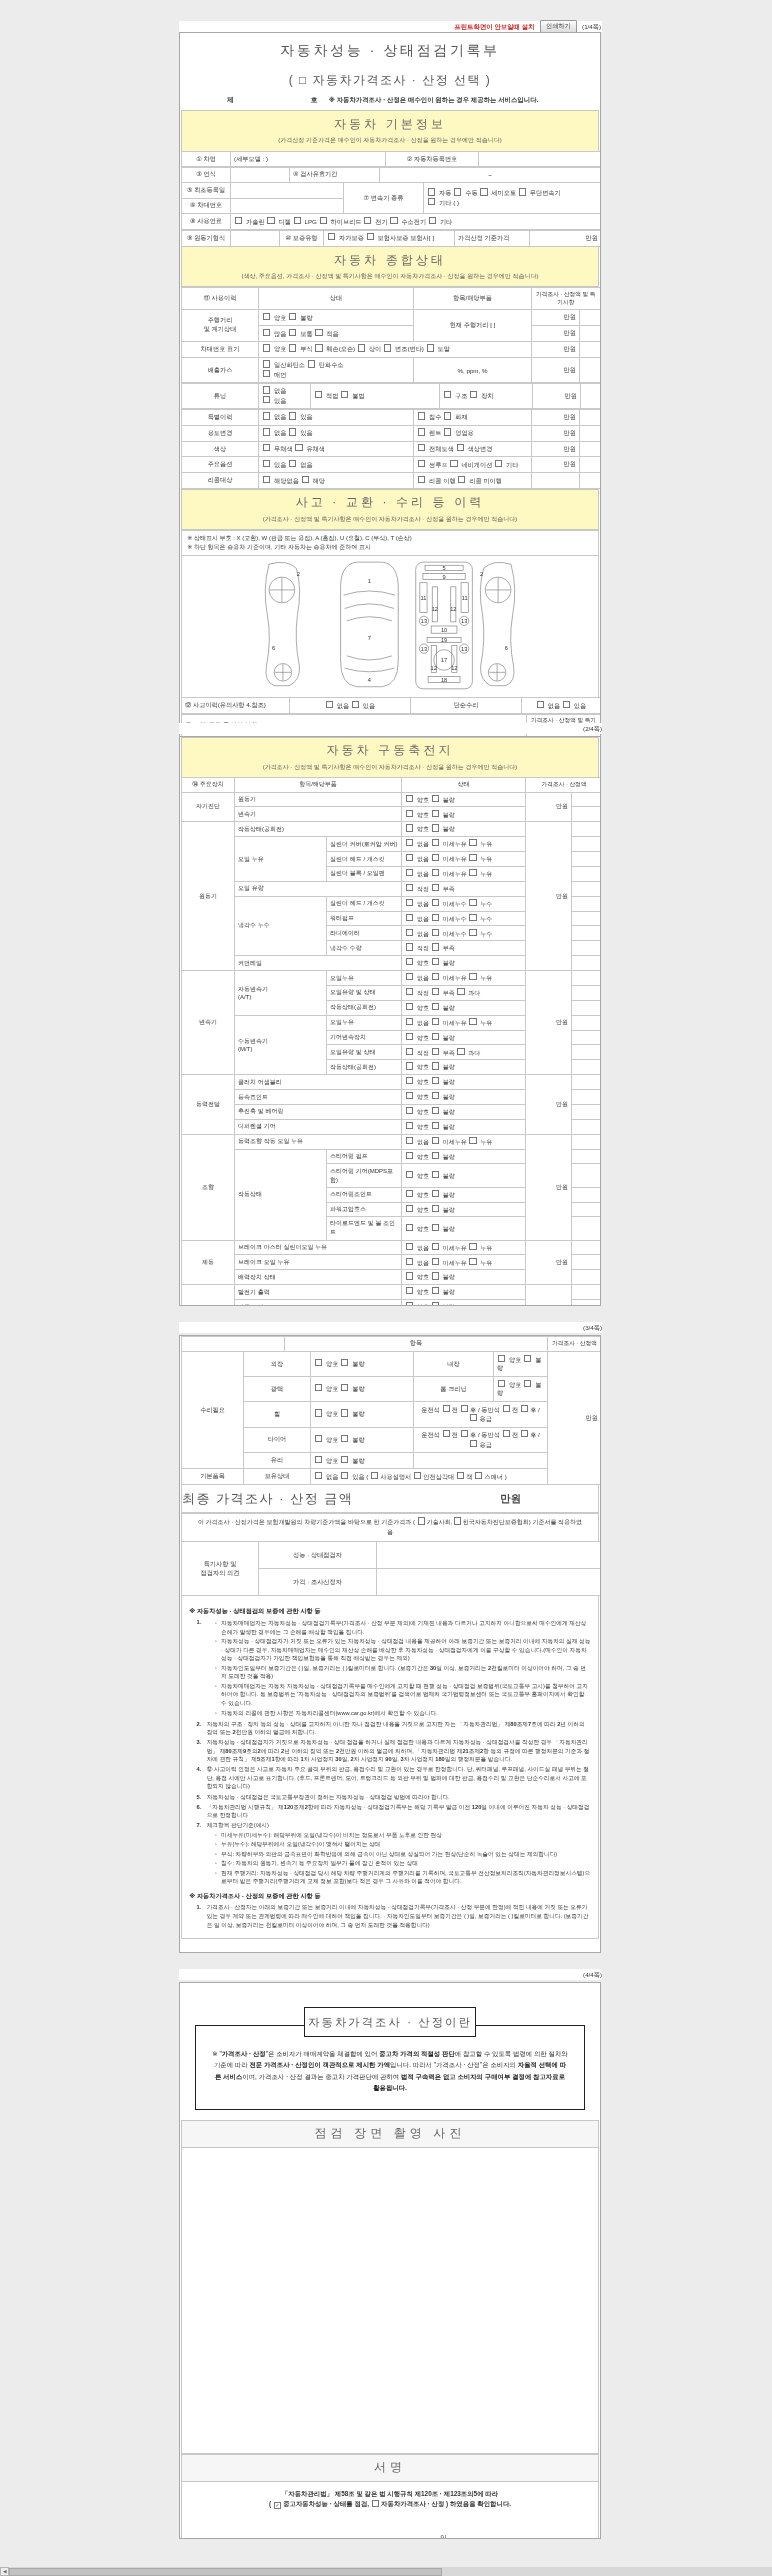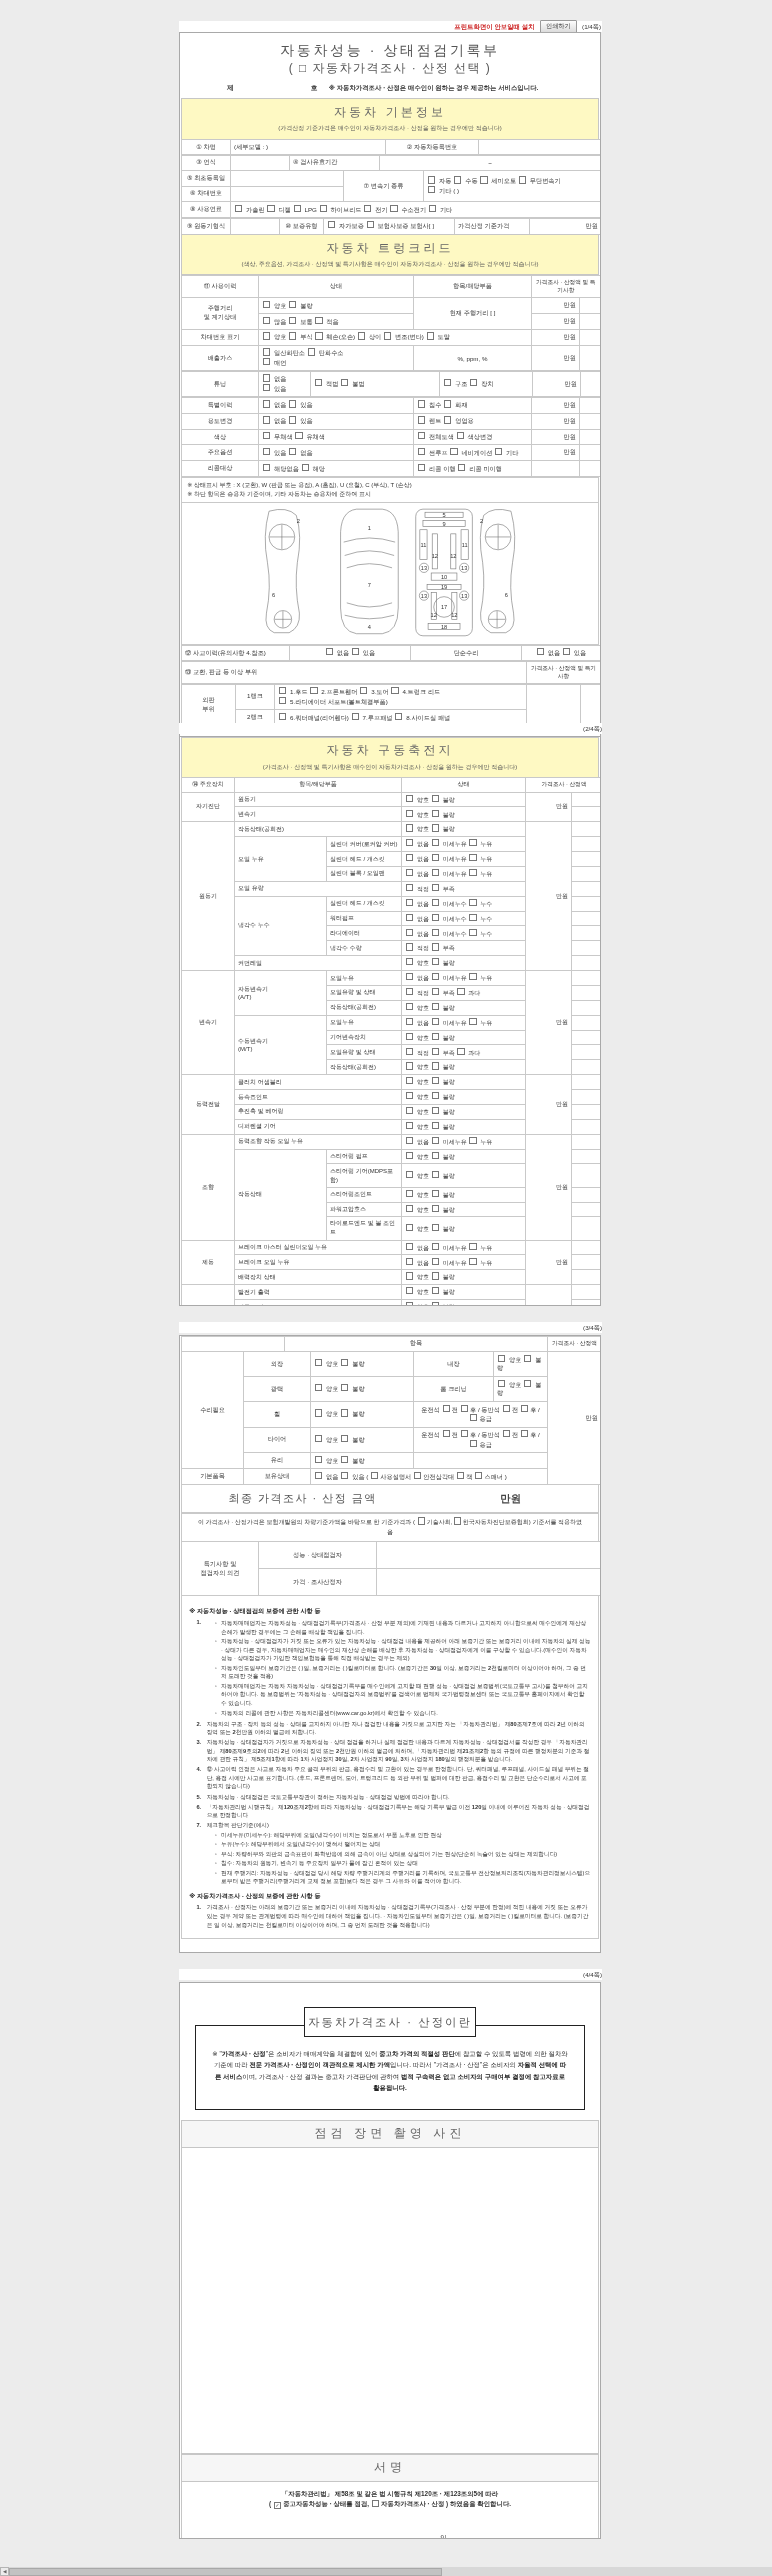--- a/index.html
+++ b/index.html
@@ -8,40 +8,40 @@
   .band{position:absolute;left:179px;width:423px;height:11.3px;background:#fff;box-sizing:border-box;
         font-size:6.2px;line-height:11.3px;text-align:right;color:#333}
   .toolbar{display:flex;justify-content:flex-end;align-items:center;gap:5.2px;padding-right:1px}
   .install{color:#cc2222;font-weight:bold;font-size:6.4px;cursor:pointer}
   .printbtn{font-family:inherit;font-size:6.2px;color:#333;padding:1px 5.2px;border:0.5px solid #9a9a9a;
             background:linear-gradient(#fdfdfd,#dcdcdc);border-radius:1px;cursor:pointer}
   .pgmark{font-size:6.2px;color:#333}
   .paper{position:absolute;left:179px;width:422px;background:#fff;border:0.5px solid #a9a9a9;
          box-sizing:border-box;overflow:hidden;padding:0 1px}
   .doctitle{font-size:14px;color:#555;text-align:center;letter-spacing:2.6px;margin-top:9.3px}
-  .doctitle2{font-size:12px;color:#555;text-align:center;letter-spacing:1.5px;margin-top:0}
+  .doctitle2{font-size:12px;color:#555;text-align:center;letter-spacing:1.5px;margin-top:12px}
   .docno{display:flex;align-items:center;font-size:6.7px;font-weight:bold;margin:7.2px 0 5.2px 46px}
   .docno .ho{margin-left:77px}
   .docno .note{margin-left:11.3px;font-weight:bold;font-size:6.4px}
   .sechead{border:0.5px solid #c6c6c6;background:#fef9c3;text-align:center;padding:4.6px 0 5.2px;margin-top:-0.5px}
   .sechead .st{font-size:12px;color:#666;letter-spacing:3.1px}
   .sechead .ss{font-size:6px;color:#555;margin-top:3.6px}
   .blk table{border-collapse:collapse;table-layout:fixed;width:419px;margin-top:-0.5px}
   .blk td{border:0.5px solid #c9c9c9;padding:2.6px 3.1px;font-size:6.2px;text-align:center;vertical-align:middle;
           background:#fff;color:#333;overflow:hidden}
   .blk td.lft{text-align:left}.blk td.rgt{text-align:right}.blk td.sm{font-size:5.7px}
   .p2tbl td{font-size:6px;padding:2.1px 3.1px}
   .opin td{height:20.6px}
   .cbx{display:inline-block;width:5.2px;height:5.2px;border:0.5px solid #777;background:#fff;
        vertical-align:-0.5px;margin:0 2.1px 0 1px;line-height:5.2px;font-size:4.6px;text-align:center;color:#111;cursor:pointer}
   .legendbox{border:0.5px solid #c9c9c9;margin-top:-0.5px;padding:3.1px 5.2px;font-size:6px;line-height:1.5;text-align:left}
   .diagbox{border:0.5px solid #c9c9c9;border-top:none;padding:2.1px 0;text-align:center}
   .diagbox svg{display:block;margin:0 auto}
   .finalrow{border:0.5px solid #c9c9c9;margin-top:-0.5px;display:flex;align-items:center;height:27px}
-  .finalrow .fl{flex:0 0 58%;text-align:center;font-size:11px;color:#555;letter-spacing:1.5px}
+  .finalrow .fl{flex:0 0 58%;font-size:13px;color:#555;letter-spacing:1.5px}
   .finalrow .fu{flex:1;text-align:center;font-size:10.3px;color:#444;font-weight:bold}
   .basisrow{border:0.5px solid #c9c9c9;margin-top:-0.5px;padding:3.6px 15.5px;font-size:6px;text-align:center;line-height:1.6}
   .grayhead{background:#f6f6f6;border:0.5px solid #c6c6c6;text-align:center;font-size:12px;color:#666;
             letter-spacing:4.1px;padding:4.6px 0;margin-top:-0.5px}
   .notices{border:0.5px solid #c9c9c9;margin-top:-0.5px;padding:5.2px 7.2px 7.2px;font-size:5.7px;line-height:1.5;text-align:left}
   .ntitle{font-size:6.2px;font-weight:bold;margin:4.1px 0 3.1px;color:#222}
   .nitem{display:flex;margin:1.5px 0 1.5px 7.2px}
   .nnum{flex:0 0 10.3px;font-weight:bold}
   .ntext{flex:1}
   .nbul{display:flex;margin:1px 0 1px 8.2px}
@@ -167,21 +167,21 @@
               <td></td>
               <td>⑩ 보증유형</td>
               <td class="lft"><span class="cbx"></span> 자가보증  <span class="cbx"></span> 보험사보증 보험사[            ]</td>
               <td class="lft">가격산정 기준가격</td>
               <td class="rgt">만원</td>
             </tr>
           </tbody>
         </table>
       </div>
     <div class="sechead">
-      <div class="st">자동차 트렁크리드</div>
+      <div class="st">자동차 종합상태</div>
       <div class="ss">(색상, 주요옵션, 가격조사 · 산정액 및 특기사항은 매수인이 자동차가격조사 · 산정을 원하는 경우에만 적습니다)</div>
     </div>
     <div class="blk" id="tbl-overall">
         <table>
           <colgroup>
             <col style="width: 77px;">
             <col style="width: 155px;">
             <col style="width: 118px;">
             <col style="width: 48px;">
             <col style="width: 20.6px;">
@@ -280,20 +280,24 @@
             <tr>
               <td>리콜대상</td>
               <td class="lft"><span class="cbx"></span> 해당없음   <span class="cbx"></span> 해당</td>
               <td class="lft"><span class="cbx"></span> 리콜 이행   <span class="cbx"></span> 리콜 미이행</td>
               <td></td>
               <td></td>
             </tr>
           </tbody>
         </table>
       </div>
+    <div class="sechead">
+      <div class="st">사고 · 교환 · 수리 등 이력</div>
+      <div class="ss">(가격조사 · 산정액 및 특기사항은 매수인이 자동차가격조사 · 산정을 원하는 경우에만 적습니다)</div>
+    </div>
     <div class="legendbox">
       <div>※ 상태표시 부호 : X (교환), W (판금 또는 용접), A (흠집), U (요철), C (부식), T (손상)</div>
       <div>※ 하단 항목은 승용차 기준이며, 기타 자동차는 승용차에 준하여 표시</div>
     </div>
     <div class="diagbox">
       <svg width="278" height="137" viewBox="0 0 540 266">
 
         <g>
           <path d="M35,12 Q70,2 88,20 Q100,60 90,112 Q84,160 94,210 Q96,238 74,248 L45,248 Q25,240 30,210 Q40,160 32,112 Q22,60 35,12 Z"></path>
           <circle cx="60" cy="62" r="25"></circle>

